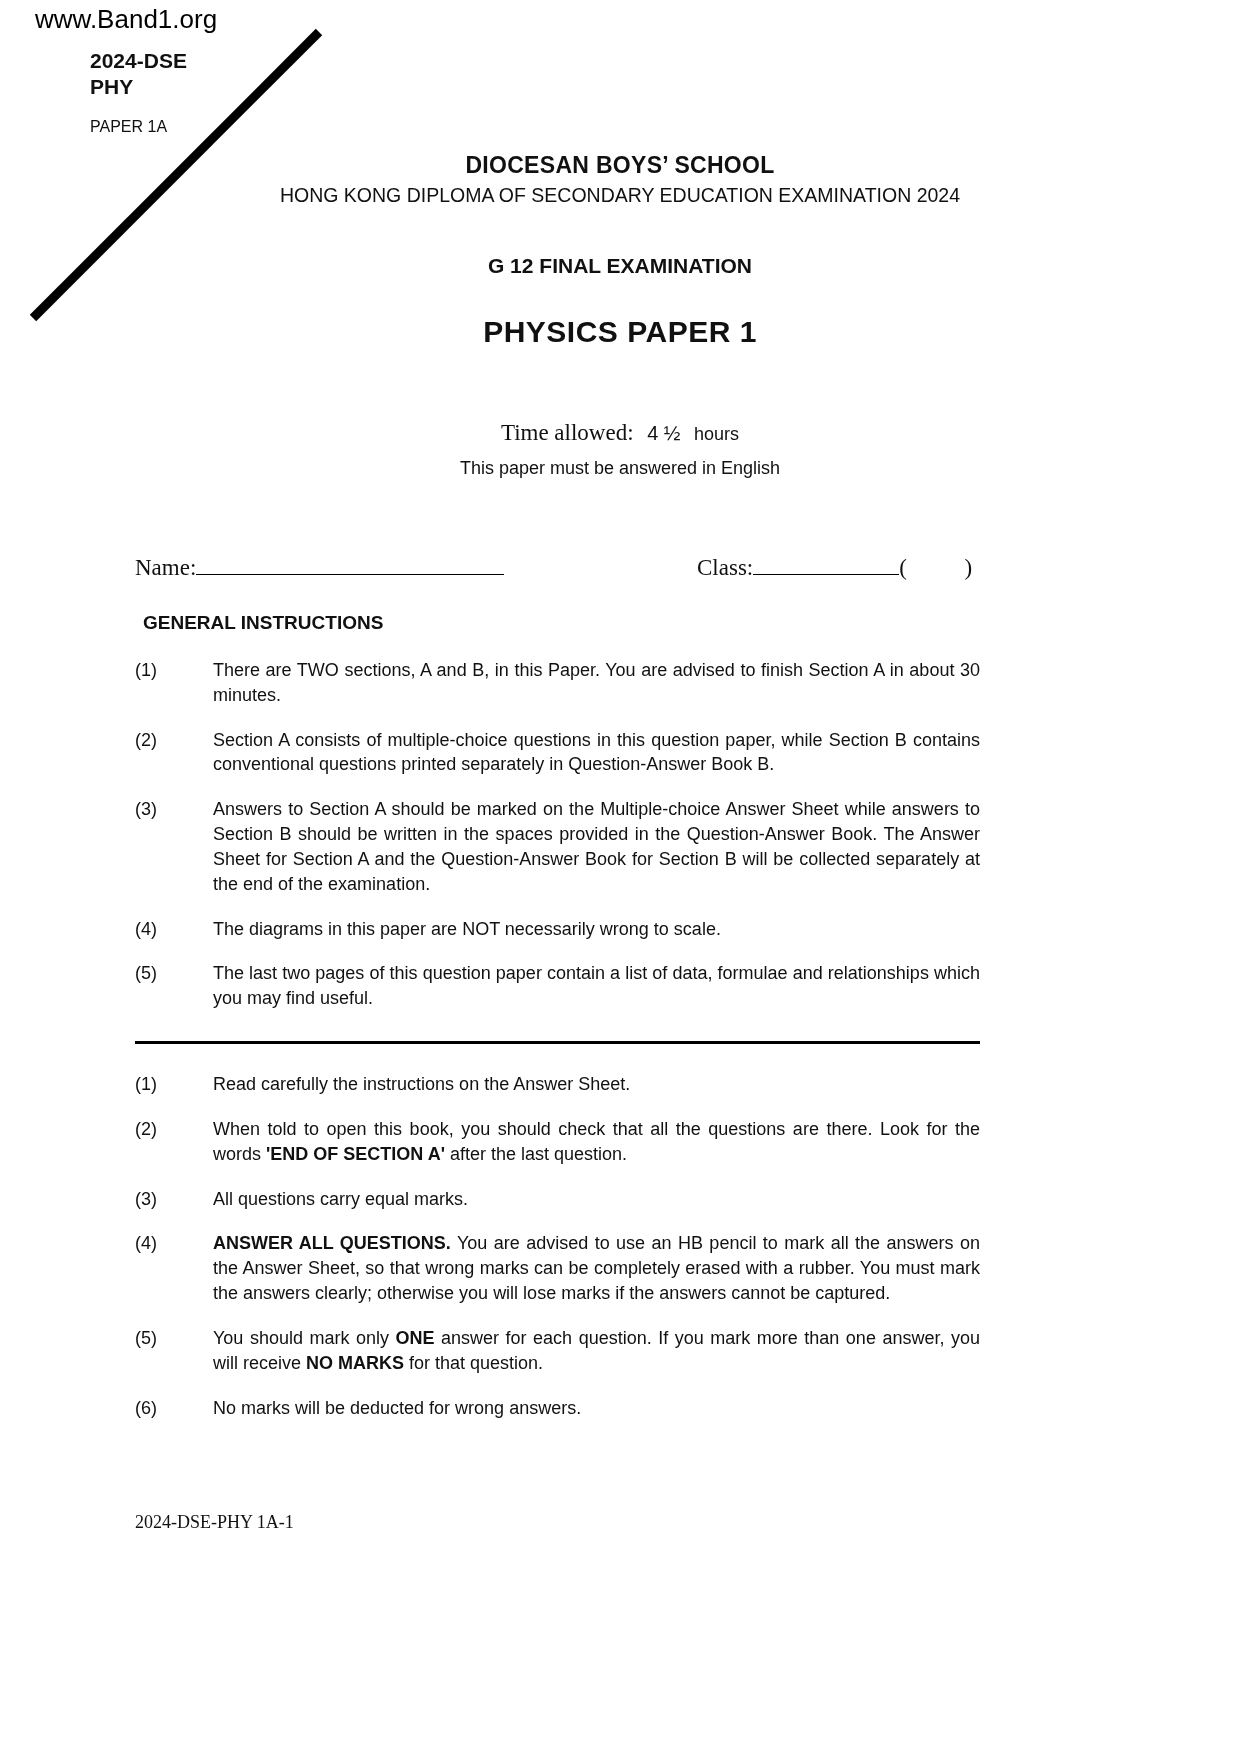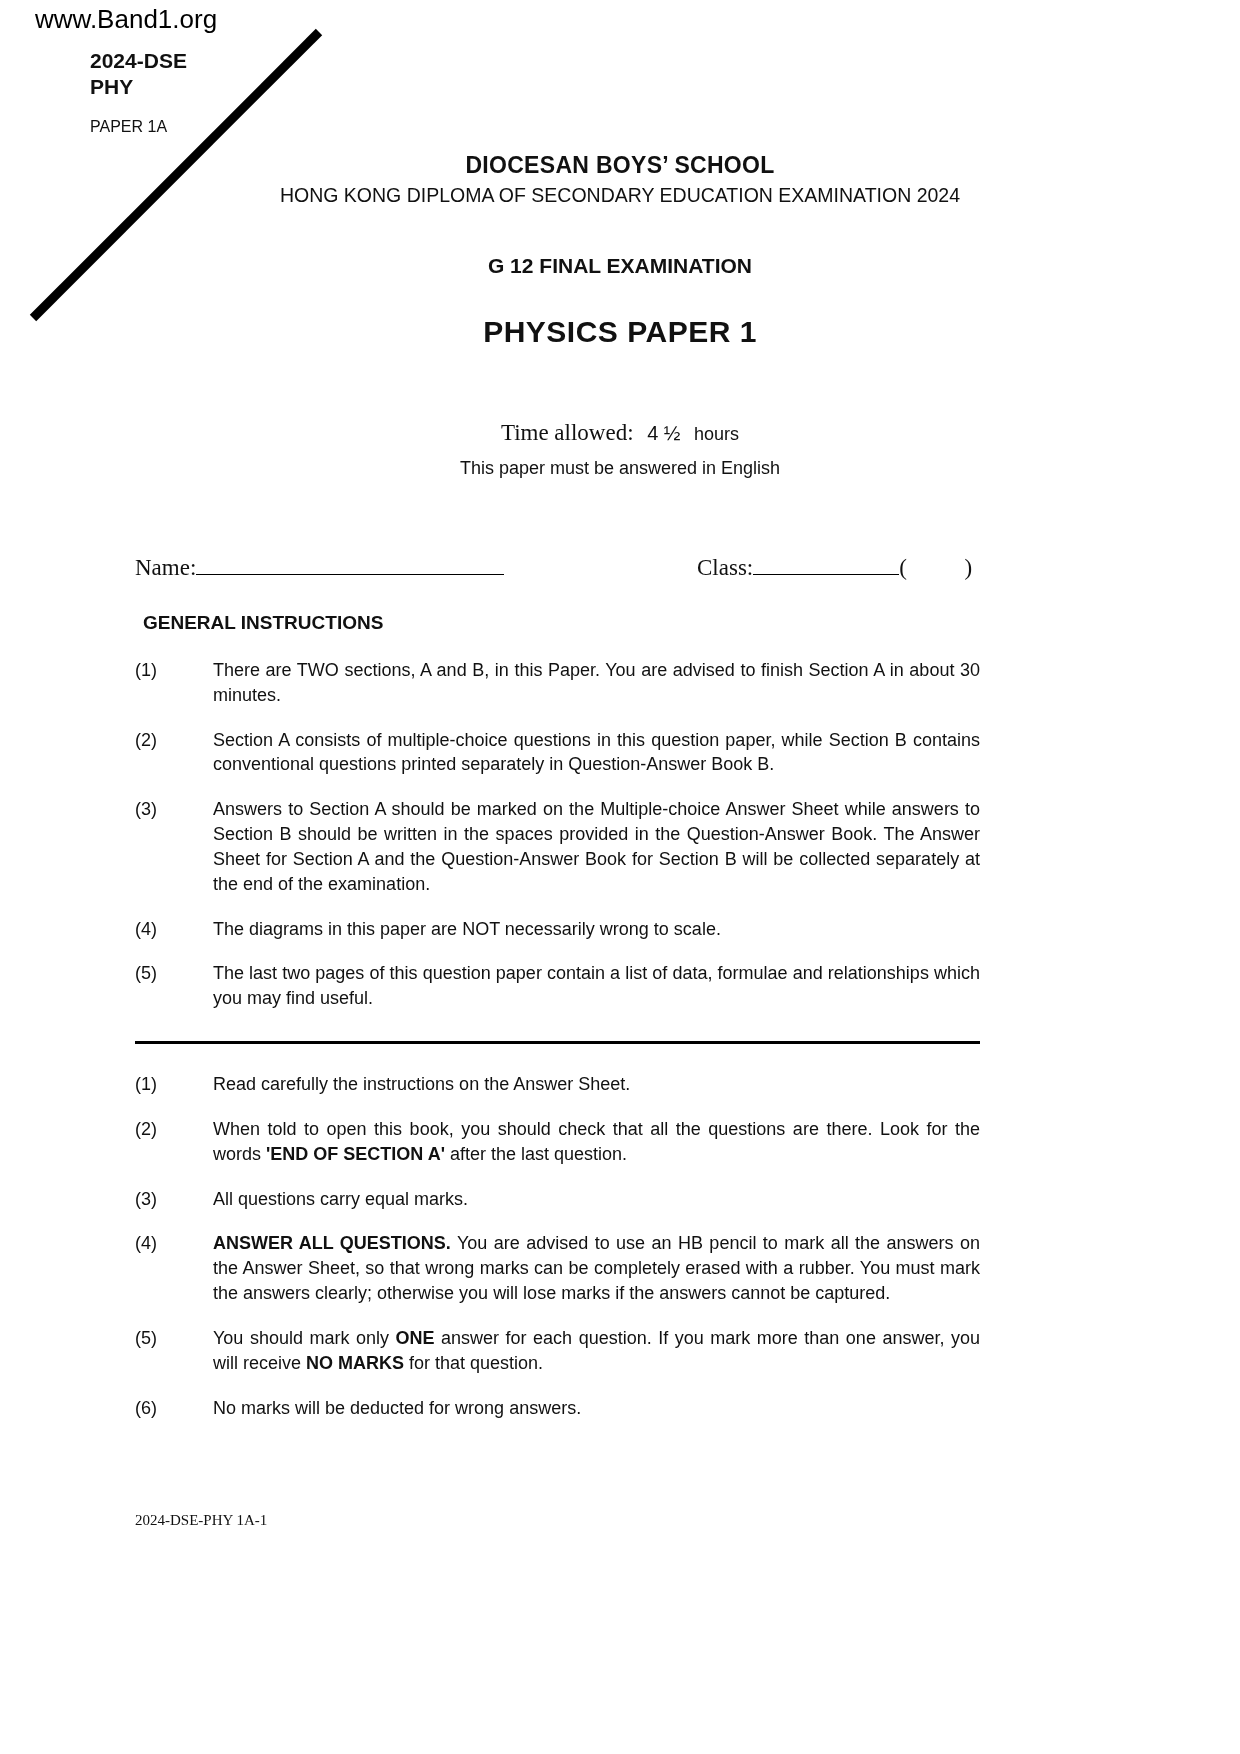--- a/index.html
+++ b/index.html
@@ -100,21 +100,21 @@
   .divider {
     border: none;
     border-top: 3px solid #000;
     margin: 30px 0 28px 0;
   }
 
   .footer-code {
     position: absolute;
     left: 135px; top: 1512px;
     font-family: "Liberation Serif", serif;
-    font-size: 15px;
+    font-size: 18px;
   }
 </style>
 </head>
 <body>
 
 <div class="watermark">www.Band1.org</div>
 
 <div class="corner-block">
   <div class="bold-line">2024-DSE</div>
   <div class="bold-line">PHY</div>

